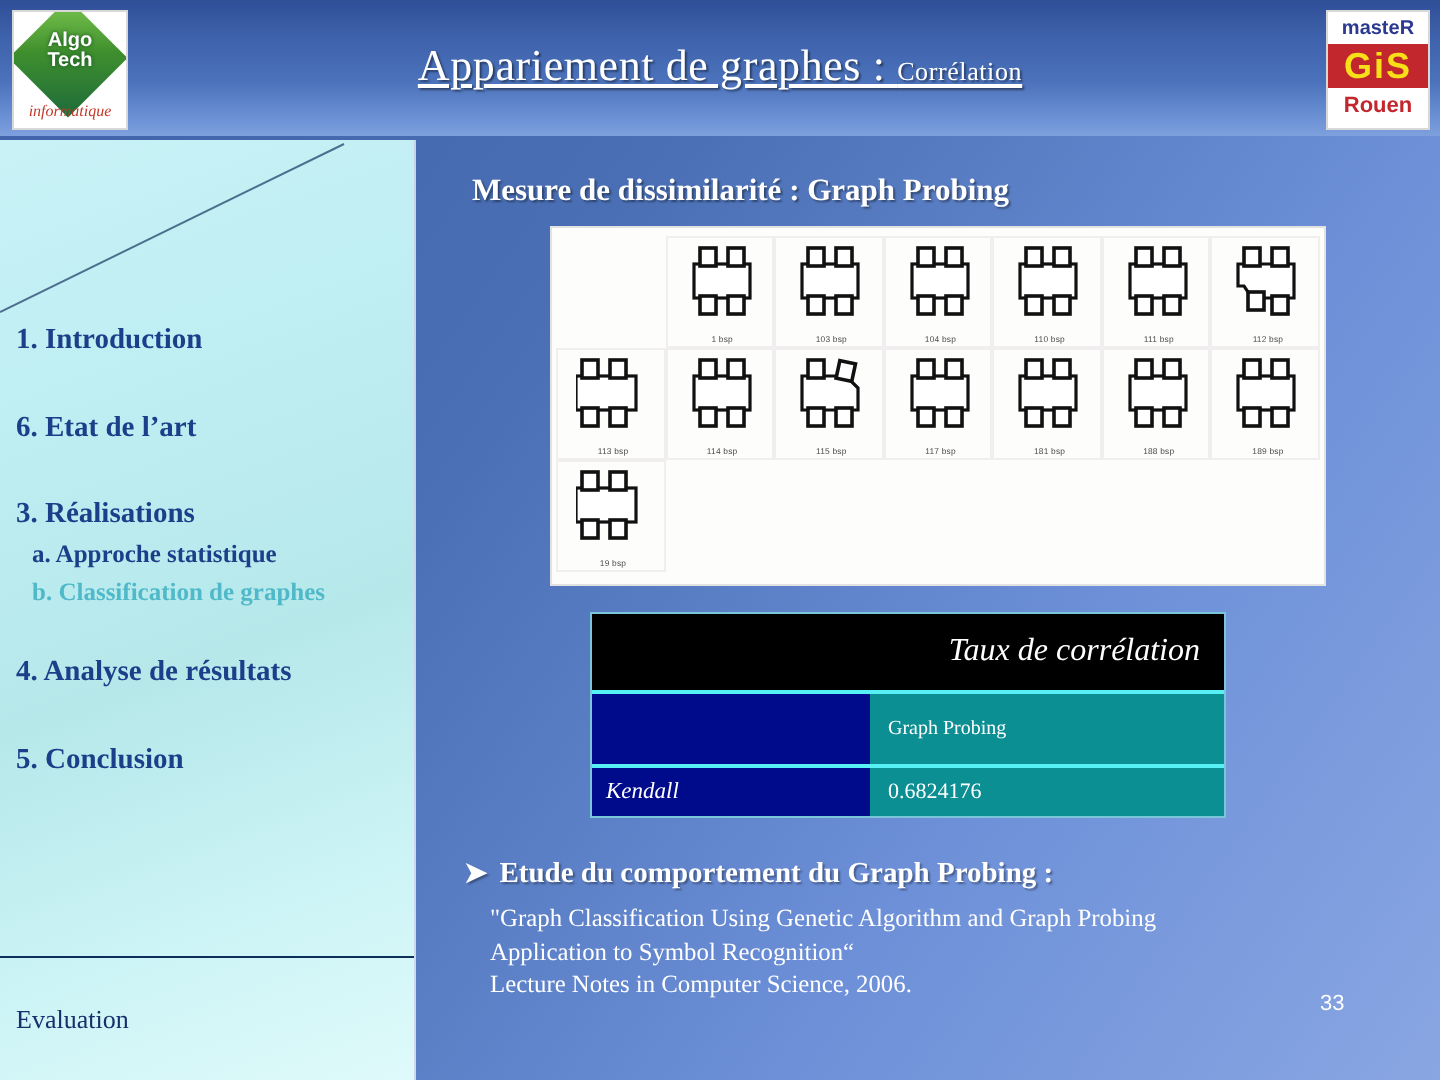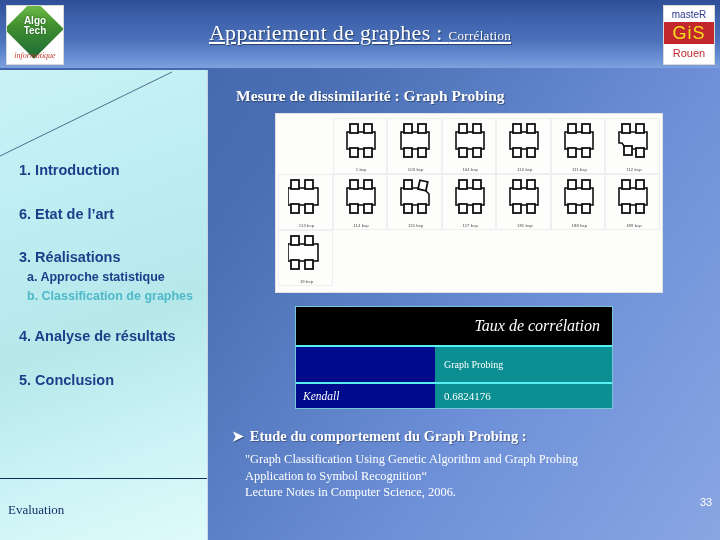--- a/index.html
+++ b/index.html
@@ -82,21 +82,21 @@
     font-style: italic;
     font-size: 8px;
     color: #c0392b;
   }
 
   .gis-l1, .gis-l2, .gis-l3 {
     position: absolute;
     width: 50px;
     text-align: center;
     font-family: "Liberation Sans", sans-serif;
-    font-weight: normal;
+    font-weight: bold;
     line-height: 1;
   }
   .gis-l1 { top: 4px; font-size: 10px; color: #2b3990; }
   .gis-l2 { top: 16px; font-size: 18px; color: #f7e017; background: #c1272d; padding: 2px 0; letter-spacing: 1px; }
   .gis-l3 { top: 42px; font-size: 11px; color: #c1272d; }
 
   
   #sidebar {
     position: absolute;
     left: 0; top: 70px;
@@ -107,25 +107,24 @@
   #sidebar-diagonal {
     position: absolute;
     left: 0; top: 0;
     width: 207px; height: 100px;
     pointer-events: none;
   }
   .toc {
     position: absolute;
     left: 8px;
     color: #1d3f8a;
-    font-family: Liberation Sans, sans-serif;
+    font-family: Liberation Serif, serif;
     font-weight: bold;
     font-size: 14.5px;
     white-space: nowrap;
-    margin-left: 11px;
   }
   .toc.sub {
     font-size: 12.5px;
     font-weight: bold;
     left: 16px;
   }
   .toc.highlight { color: #4fb9c9; }
   #sidebar-divider {
     position: absolute;
     left: 0; top: 408px;
@@ -257,21 +256,20 @@
     font-family: "Liberation Serif", serif;
     font-size: 12.4px;
     line-height: 16.5px;
   }
   #slide-number {
     position: absolute;
     left: 660px; top: 496px;
     color: #ffffff;
     font-family: "Liberation Sans", sans-serif;
     font-size: 11px;
-    margin-left: 40px;
   }
 </style>
 </head>
 <body>
 
 <div id="slide">
 
   <div id="header">
 
     <div class="logo-box" id="logo-left">

